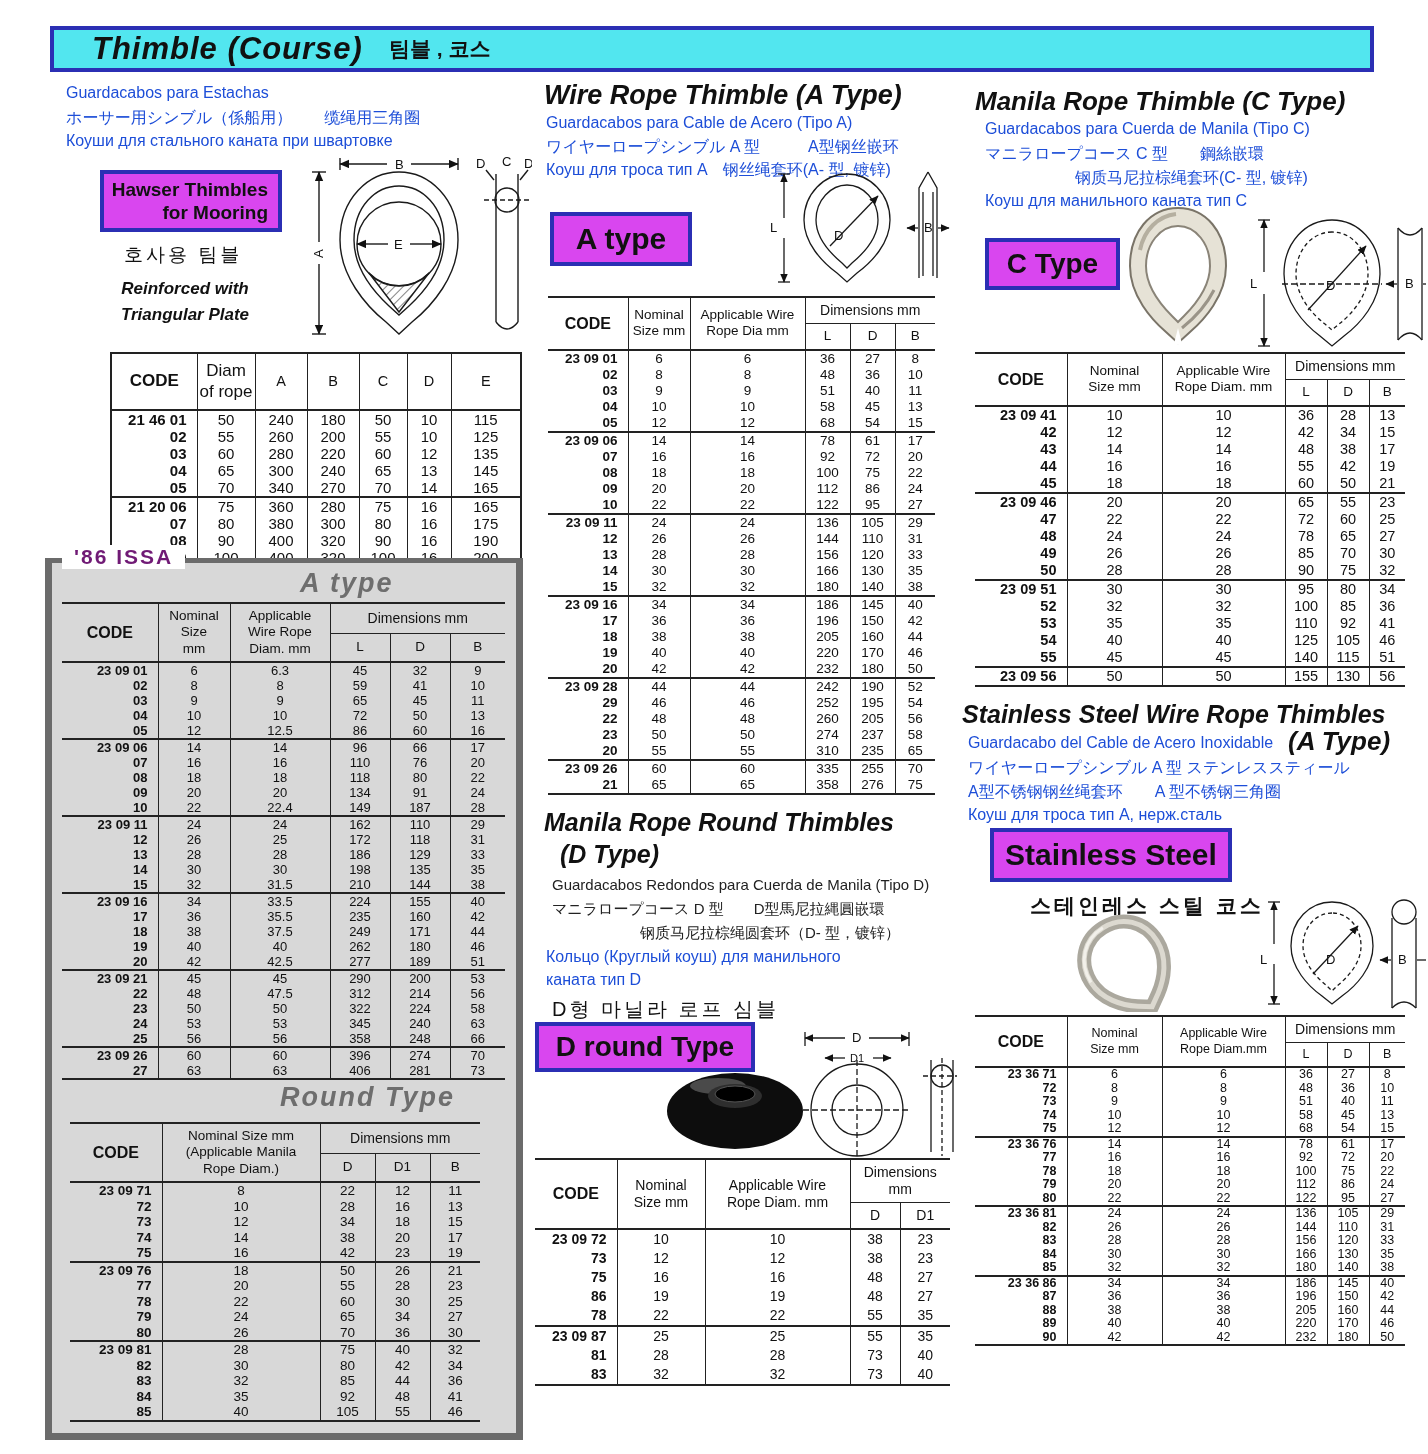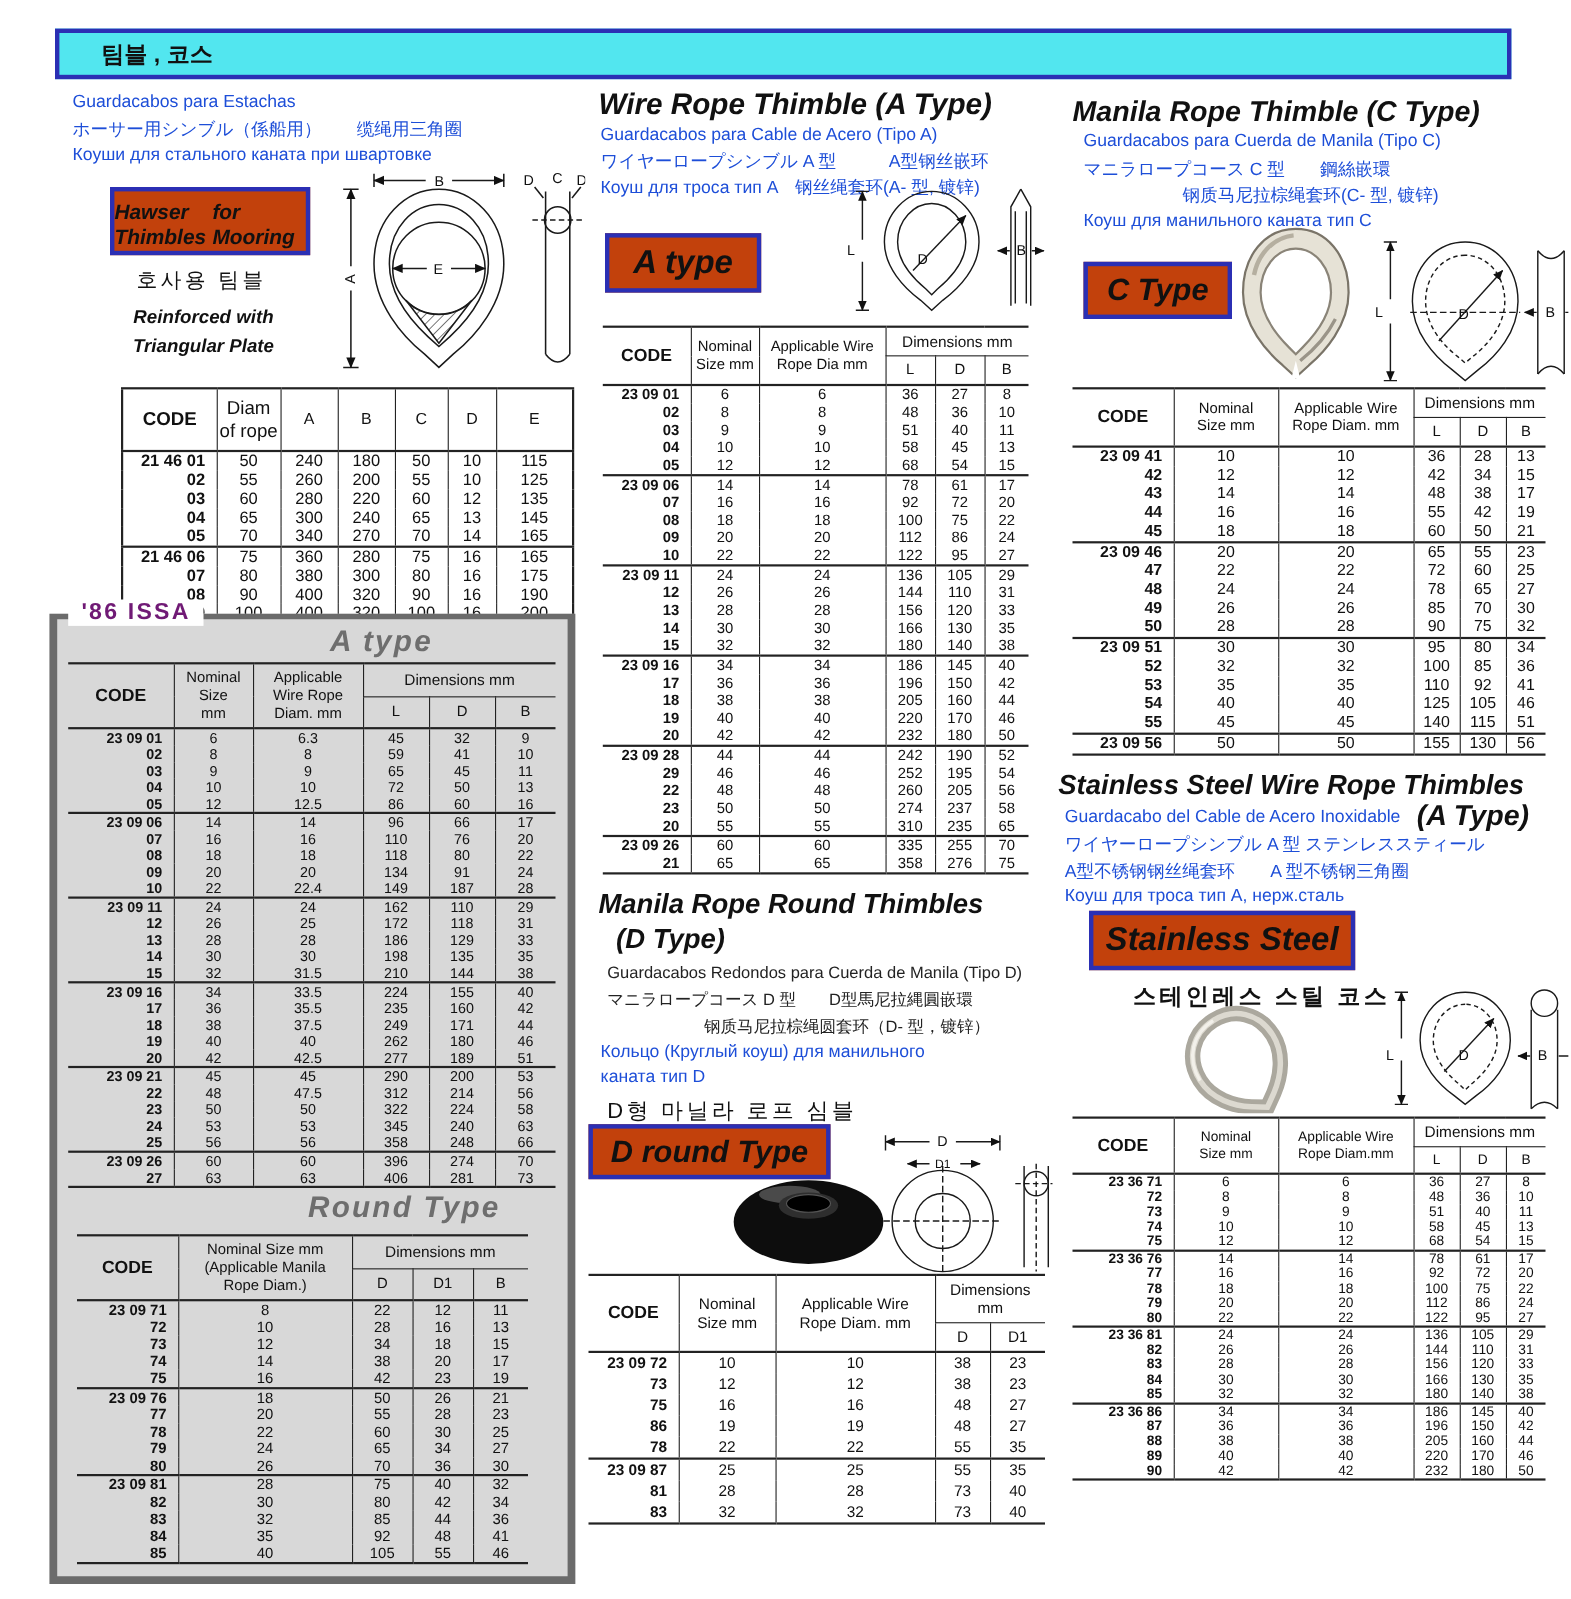--- a/index.html
+++ b/index.html
@@ -12,23 +12,23 @@
           border:4px solid #2b2fb4;box-sizing:border-box;padding-left:38px}
   .banner-title{font-style:italic;font-weight:bold;font-size:31px;letter-spacing:1px}
   .banner-kr{font-weight:bold;font-size:21px}
 
   
   .h1{font-weight:bold;font-style:italic;font-size:27px;white-space:nowrap}
   .sub{font-size:16px;color:#1d4ed8;white-space:nowrap}
   .small-sub{font-size:15px;color:#222;white-space:nowrap}
   .kr{font-size:19px;letter-spacing:3px}
 
-  .greenbox{background:#c2410c;border:4px solid #2b2fb4;box-sizing:border-box;
-            display:flex;justify-content:center;align-items:center;
-            font-weight:bold;font-style:italic;color:#111}
+  .greenbox{background:#d946ef;border:4px solid #2b2fb4;box-sizing:border-box;
+            display:flex;flex-direction:column;justify-content:center;align-items:center;
+            font-weight:bold;color:#111}
   .gb-sm{font-size:19px;line-height:23px;align-items:flex-end;padding-right:10px}
   .gb-lg{font-size:30px}
 
   .issa-panel{background:#d8d8d8;border:7px solid #6b6b6b;border-top-width:5px;box-sizing:border-box}
   .issa-label{background:#fff;color:#701a75;font-weight:bold;font-size:21px;padding:0 12px;letter-spacing:2px}
   .issa-title{font-weight:bold;font-style:italic;font-size:27px;color:#6e6e6e;letter-spacing:2px}
 
   
   .cat{border-collapse:collapse;table-layout:fixed;background:transparent}
   .cat th{font-weight:normal;font-size:13.5px;line-height:1.22;white-space:pre-line;
@@ -59,20 +59,21 @@
   .tbl-ss td{font-size:12.5px;line-height:13.5px}
   .tbl-ss th{font-size:12.5px}
 
   svg{display:block}
   svg text{font-family:"Liberation Sans",sans-serif;font-size:13px;fill:#111}
 </style>
 </head>
 <body>
 
 <div class="pg banner" style="left:50px;top:26px;width:1324px;height:46px">
+  <span class="banner-title">Thimble (Course)</span>
   <span class="banner-kr">팀블 , 코스</span>
 </div>
 
 <div class="pg sub" style="left:66px;top:84px">Guardacabos para Estachas</div>
 <div class="pg sub" style="left:66px;top:108px">ホーサー用シンブル（係船用）　　缆绳用三角圈</div>
 <div class="pg sub" style="left:66px;top:132px">Коуши для стального каната при швартовке</div>
 
 <div class="pg greenbox gb-sm" style="left:100px;top:170px;width:182px;height:62px">
   <span>Hawser Thimbles</span>
   <span>for Mooring</span>
@@ -186,21 +187,21 @@
         <tr>
           <td class="code">05</td>
           <td class="num">70</td>
           <td class="num">340</td>
           <td class="num">270</td>
           <td class="num">70</td>
           <td class="num">14</td>
           <td class="num">165</td>
         </tr>
         <tr class="gstart">
-          <td class="code">21 46 06</td>
+          <td class="code">21 20 06</td>
           <td class="num">75</td>
           <td class="num">360</td>
           <td class="num">280</td>
           <td class="num">75</td>
           <td class="num">16</td>
           <td class="num">165</td>
         </tr>
         <tr>
           <td class="code">07</td>
           <td class="num">80</td>

